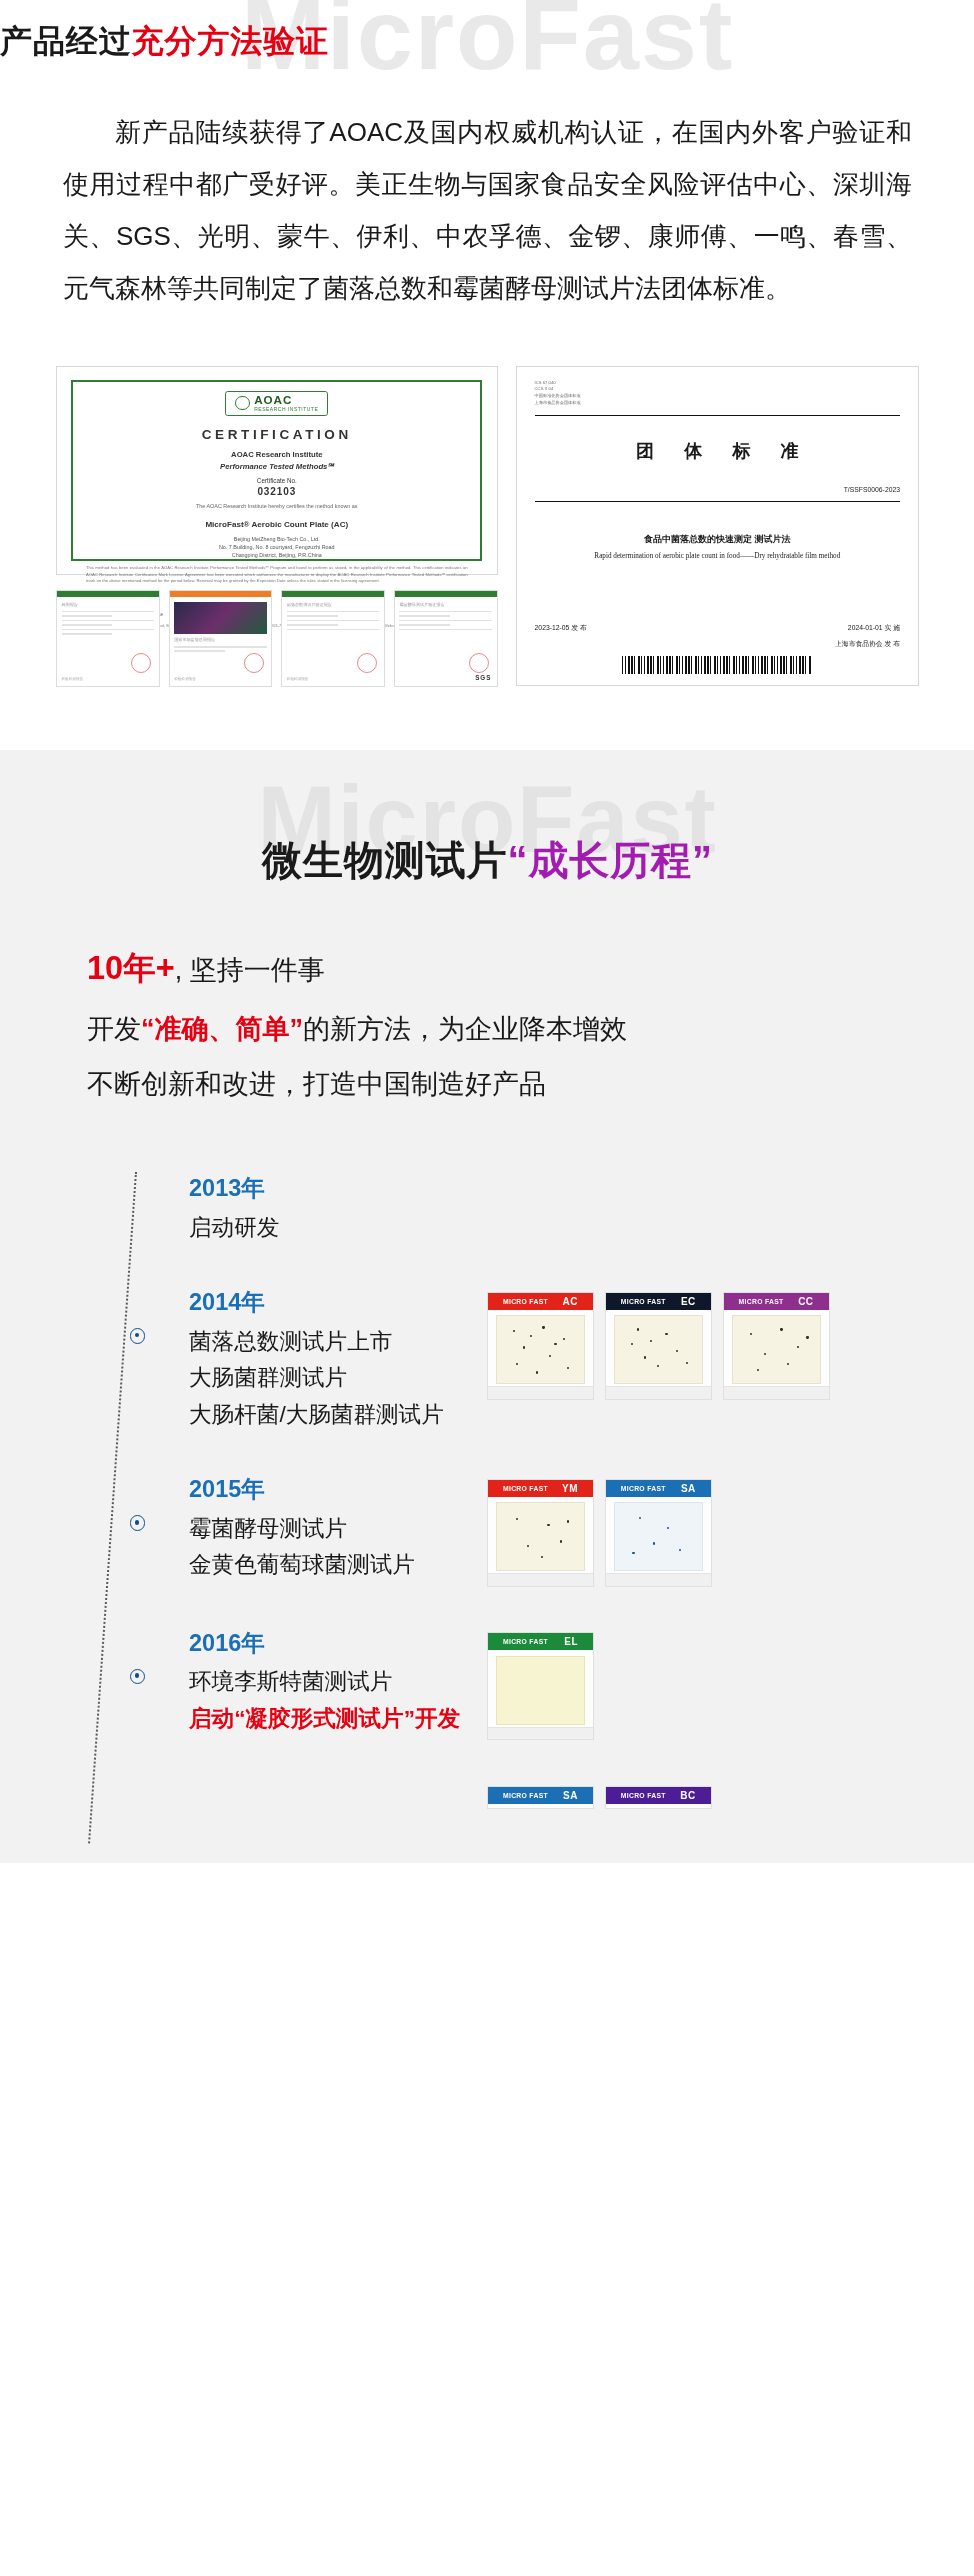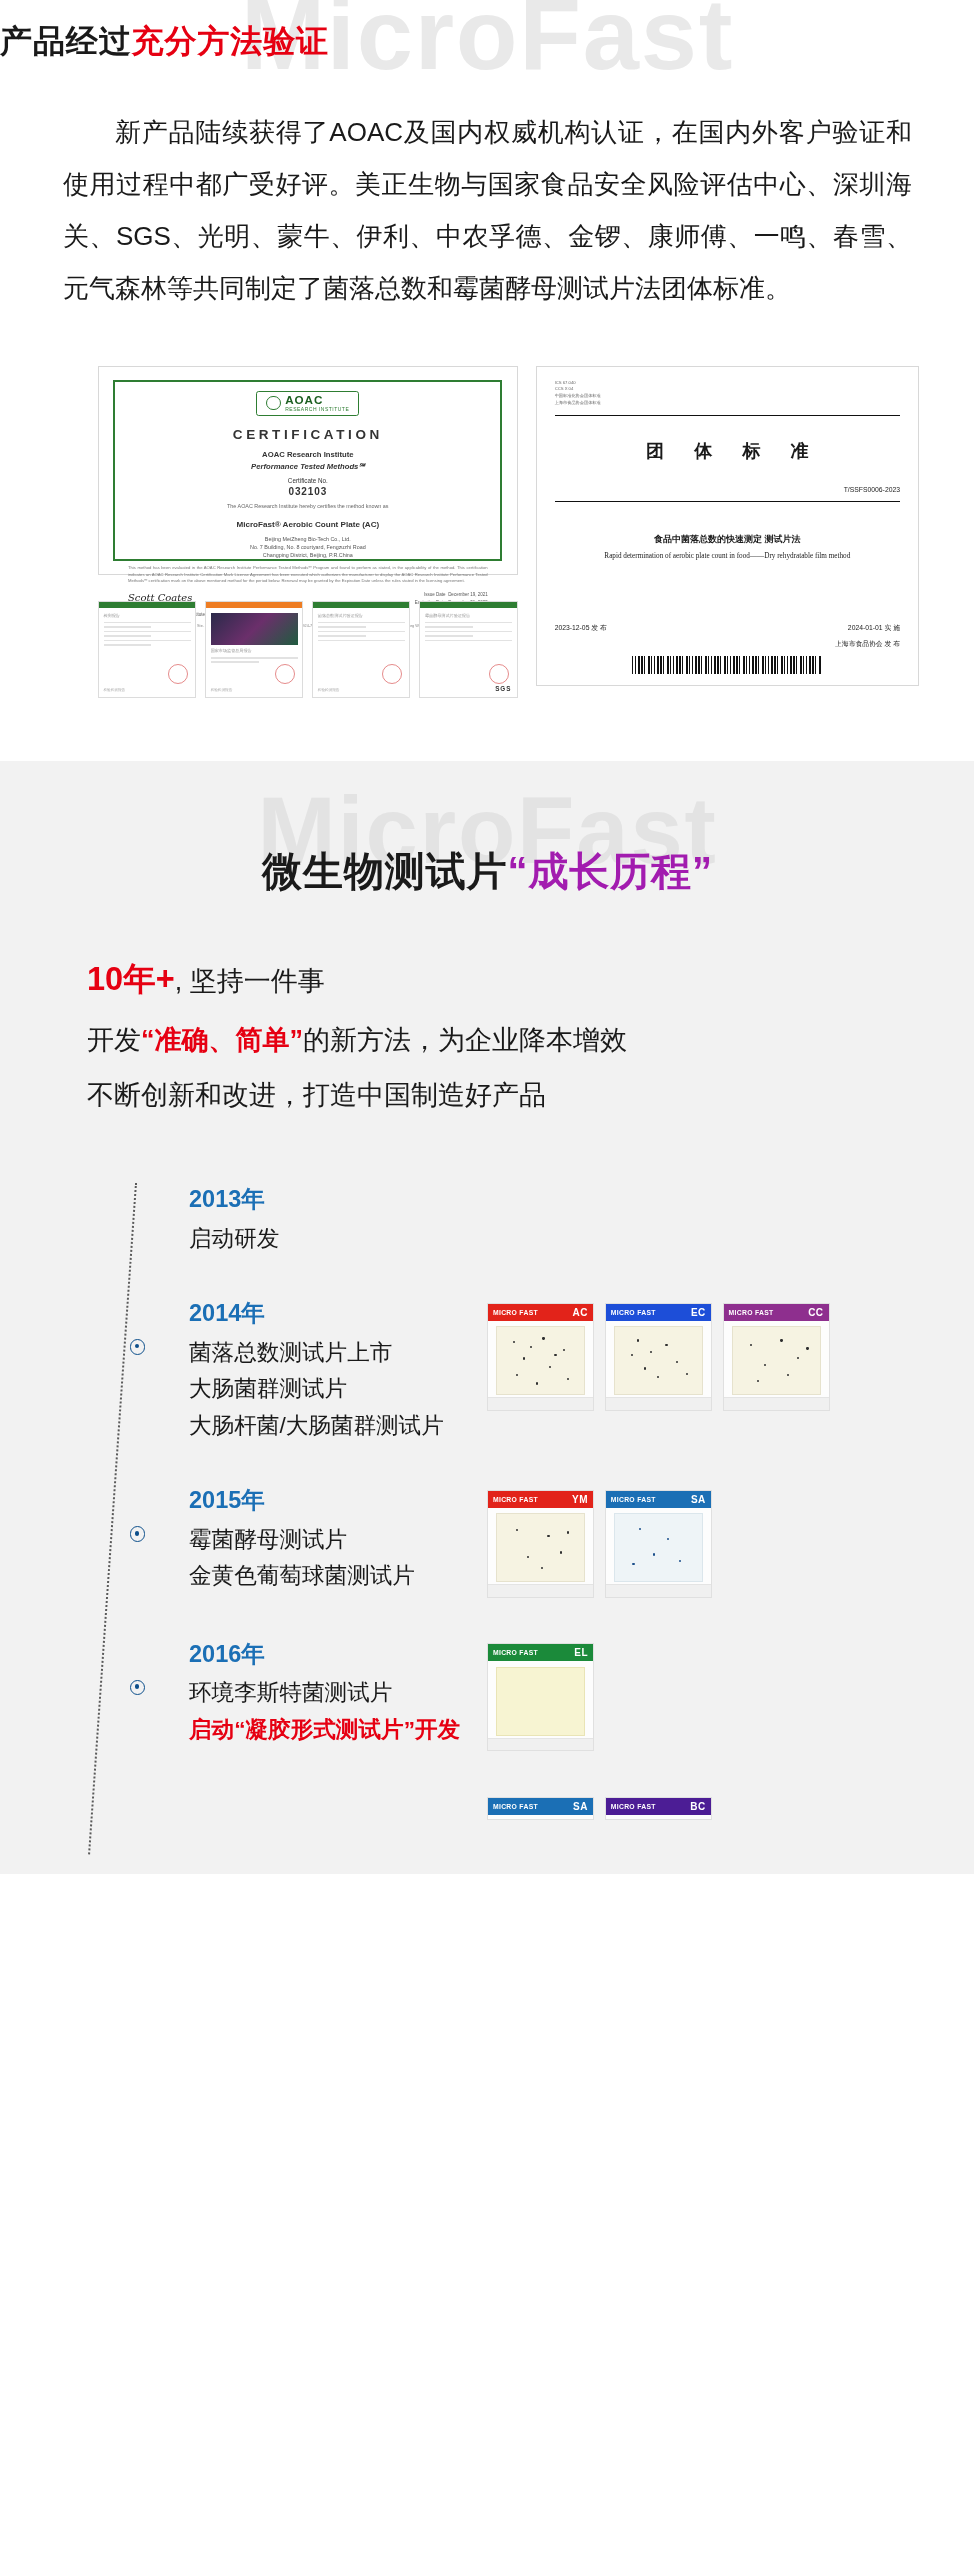--- a/index.html
+++ b/index.html
@@ -54,21 +54,21 @@
     text-indent: 2em;
     color: #1a1a1a;
   }
 
   .certs-row {
     display: flex;
     gap: 18px;
     margin: 52px 56px 0 56px;
     align-items: flex-start;
   }
-  .cert-left { width: 451px; display: flex; flex-direction: column; gap: 26px; margin-left: 42px; }
+  .cert-left { width: 451px; display: flex; flex-direction: column; gap: 15px; }
   .cert-right { width: 412px; }
 
   .cert-main {
     border: 0.9px solid #d8d8d8;
     background: #fff;
     padding: 12.6px 14.4px;
     height: 209px;
     position: relative;
   }
   .cert-frame {
@@ -244,21 +244,21 @@
     background: #fdfdfd;
     border: 0.9px solid #e0e0e0;
     position: relative;
     overflow: hidden;
   }
   .card-top {
     height: 17px;
     display: flex;
     align-items: center;
     justify-content: space-between;
-    padding: 0 5px;
+    padding: 0 15px;
   }
   .card-brand { font-size: 6.8px; font-weight: bold; color: #fff; letter-spacing: 0.3px; }
   .card-code { font-size: 10px; font-weight: bold; color: #fff; letter-spacing: 0.5px; }
   .card-body {
     position: absolute; left: 8.1px; right: 8.1px; top: 22.6px; bottom: 14.4px;
     background: #f6f3e2;
     border: 0.9px solid #e6e2cd;
   }
   .card-body.blue { background: #eef4f7; border-color: #dbe6ec; }
   .card-body.yellow { background: #f7f4d2; border-color: #e9e4b6; }
@@ -442,21 +442,21 @@
                 <i style="left:22%;top:70%"></i>
                 <i style="left:80%;top:75%"></i>
                 <i style="left:45%;top:82%"></i>
                 <i style="left:66%;top:40%"></i>
                 <i style="left:38%;top:28%"></i>
               </div>
             </div>
           <div class="card-foot"></div>
         </div>
         <div class="card">
-          <div class="card-top" style="background:#1d4ed8">
+          <div class="card-top" style="background:#0f172a">
             <span class="card-brand">MICRO FAST</span>
             <span class="card-code">EC</span>
           </div>
           <div class="card-body">
               <div class="dots">
                 <i style="left:25%;top:18%"></i>
                 <i style="left:58%;top:25%"></i>
                 <i style="left:70%;top:50%"></i>
                 <i style="left:33%;top:60%"></i>
                 <i style="left:48%;top:72%"></i>

